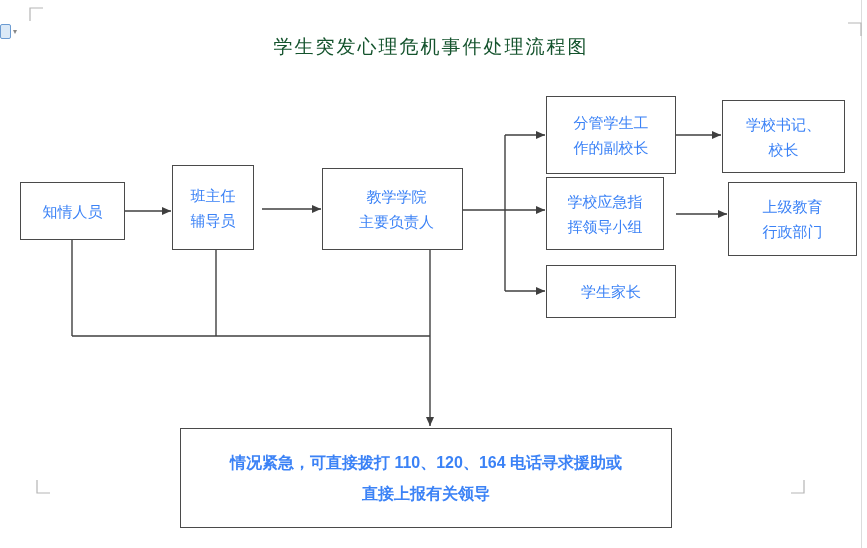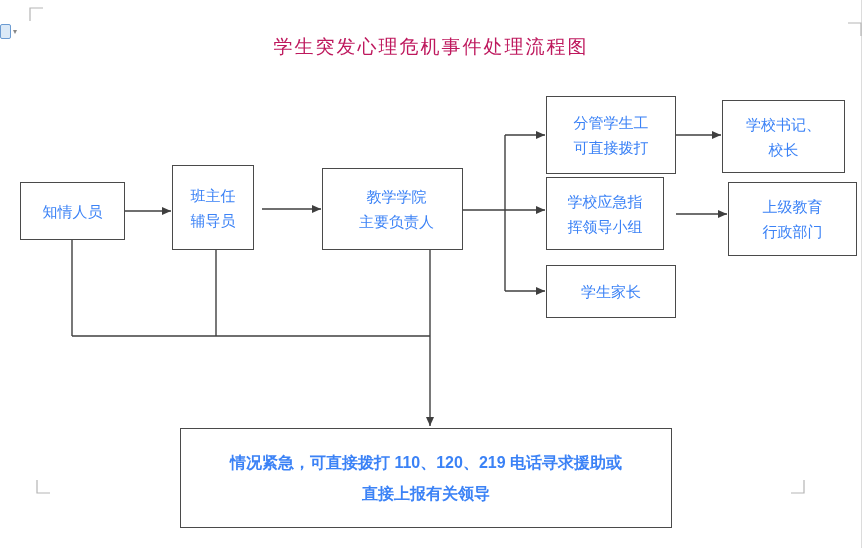--- a/index.html
+++ b/index.html
@@ -4,21 +4,21 @@
 <style>
   * { margin:0; padding:0; box-sizing:border-box; }
   html,body { background:#fff; }
   .page {
     position:relative; width:867px; height:548px; background:#ffffff;
     font-family:"Liberation Sans","DejaVu Sans",sans-serif; color:#333;
     overflow:hidden;
   }
   .doc-title {
     position:absolute; top:34px; left:154px; width:554px;
-    text-align:center; font-size:19px; letter-spacing:2px; color:#be185d;
+    text-align:center; font-size:19px; letter-spacing:2px; color:#14532d;
   }
   .node {
     position:absolute; border:1px solid #4a4a4a; background:#fff;
     display:flex; flex-direction:column; align-items:center; justify-content:center;
     font-size:15px; line-height:25px; text-align:center; color:#3b82f6;
   }
   .node span { display:block; }
   .note-box {
     font-weight:bold; font-size:16px; line-height:31px; padding:0 8px;
   }
@@ -100,21 +100,21 @@
     <span>辅导员</span>
   </div>
 
   <div class="node" style="left:322px; top:168px; width:141px; height:82px;padding-left:8px;">
     <span>教学学院</span>
     <span>主要负责人</span>
   </div>
 
   <div class="node" style="left:546px; top:96px; width:130px; height:78px;">
     <span>分管学生工</span>
-    <span>可直接拨打</span>
+    <span>作的副校长</span>
   </div>
 
   <div class="node" style="left:722px; top:100px; width:123px; height:73px;">
     <span>学校书记、</span>
     <span>校长</span>
   </div>
 
   <div class="node" style="left:546px; top:177px; width:118px; height:73px;">
     <span>学校应急指</span>
     <span>挥领导小组</span>
@@ -123,17 +123,17 @@
   <div class="node" style="left:728px; top:182px; width:129px; height:74px;">
     <span>上级教育</span>
     <span>行政部门</span>
   </div>
 
   <div class="node" style="left:546px; top:265px; width:130px; height:53px;">
     <span>学生家长</span>
   </div>
 
   <div class="node note-box" style="left:180px; top:428px; width:492px; height:100px;">
-    <span>情况紧急，可直接拨打 110、120、219 电话寻求援助或</span>
+    <span>情况紧急，可直接拨打 110、120、164 电话寻求援助或</span>
     <span>直接上报有关领导</span>
   </div>
 
 </div>
 
 </body></html>

